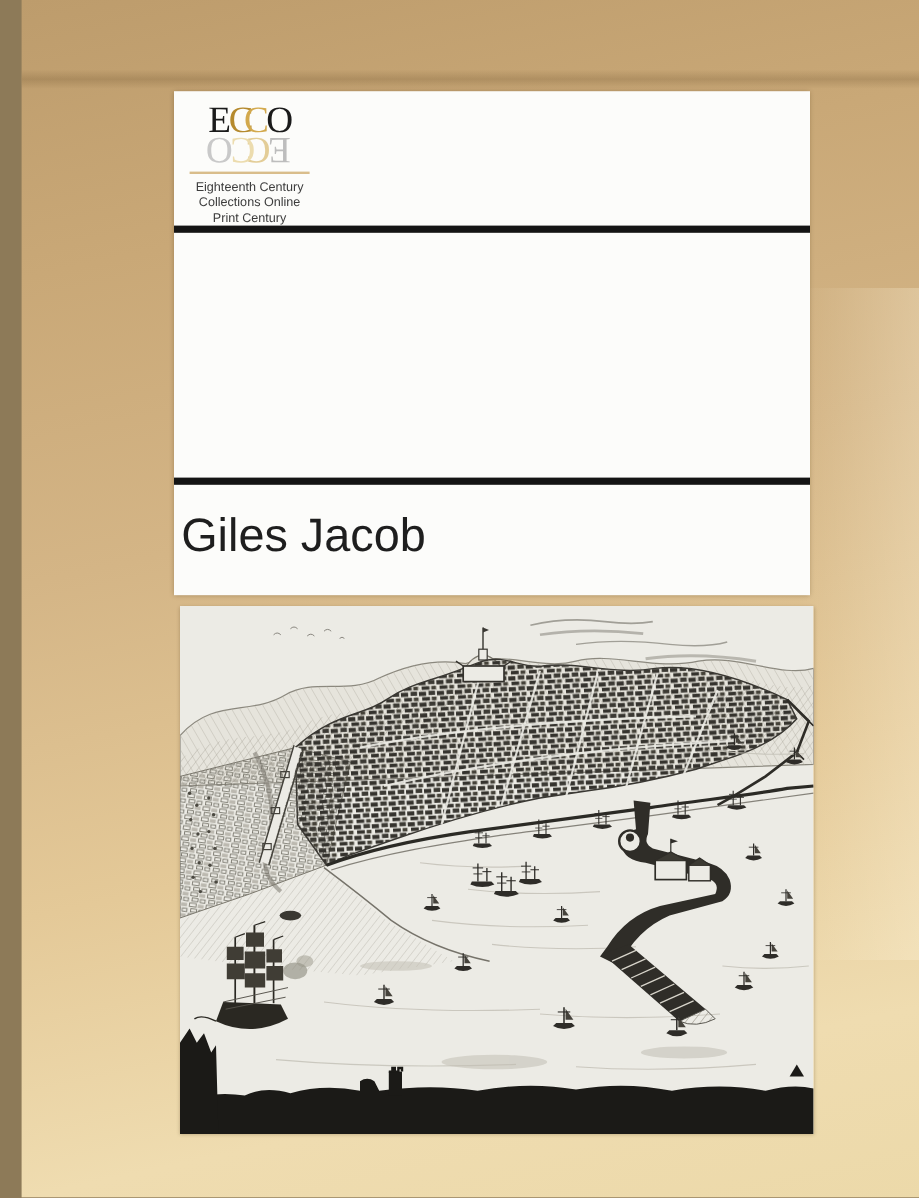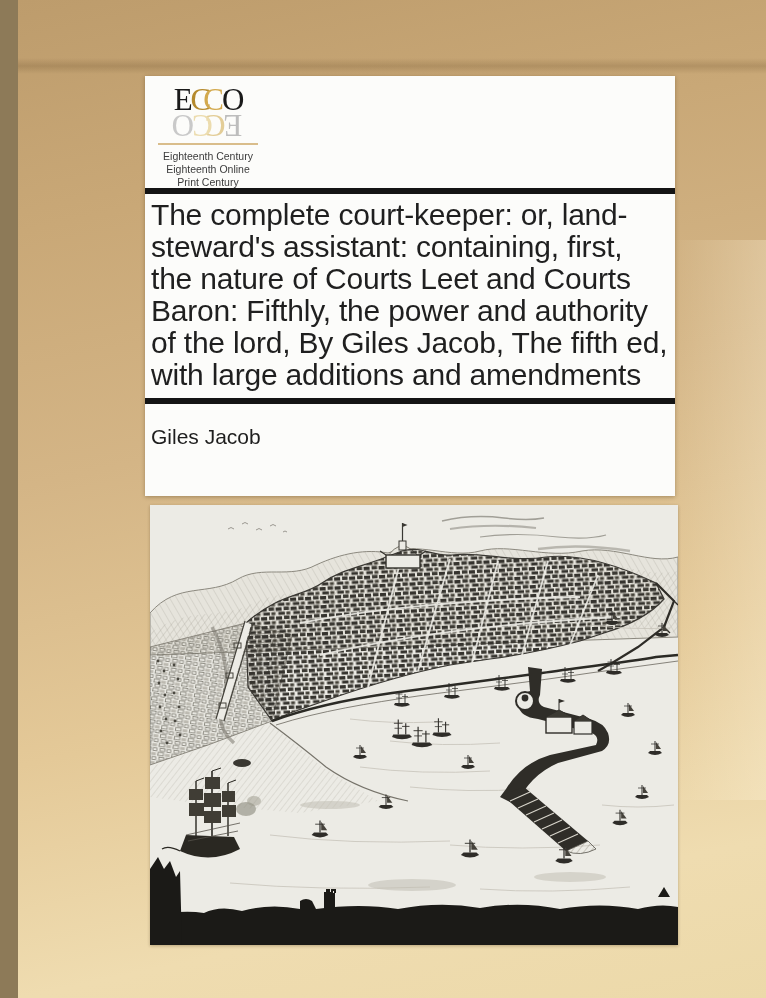--- a/index.html
+++ b/index.html
@@ -41,51 +41,45 @@
     letter-spacing:.2px;white-space:nowrap;
   }
   .bar{position:absolute;left:0;width:530px;height:6px;background:#141414;}
   .bar.top{top:112px;}
   .bar.bottom{top:322px;}
   .title{
     position:absolute;left:6px;top:123px;width:522px;
     font-size:30px;line-height:32px;letter-spacing:-.2px;color:#1f1f1f;
     white-space:pre-line;
   }
-  .author{position:absolute;left:6px;top:349px;font-size:21px;color:#1e1e1e;}
+  .author{position:absolute;left:6px;top:349px;font-size:39px;color:#1e1e1e;}
   
   .illustration{
     position:absolute;left:132px;top:505px;width:528px;height:440px;
     box-shadow:0 1px 3px rgba(60,40,10,.3);
   }
   .illustration svg{display:block;width:100%;height:100%;}
 </style>
 </head>
 <body>
 
 <div class="cover">
   <div class="crease"></div>
   <div class="sheen"></div>
 
   <div class="panel">
     <div class="logo">
       <div class="logo-word"><span class="l-e">E</span><span class="gc1">C</span><span class="gc2">C</span><span class="l-o">O</span></div>
       <div class="logo-word reflected"><span class="l-e">E</span><span class="gc1">C</span><span class="gc2">C</span><span class="l-o">O</span></div>
       <div class="logo-rule"></div>
       <div class="logo-sub">Eighteenth Century</div>
-      <div class="logo-sub">Eighteenth Online</div>
+      <div class="logo-sub">Collections Online</div>
       <div class="logo-sub">Print Century</div>
     </div>
     <div class="bar top"></div>
-    <div class="title">The complete court-keeper: or, land-
-steward's assistant: containing, first,
-the nature of Courts Leet and Courts
-Baron: Fifthly, the power and authority
-of the lord, By Giles Jacob, The fifth ed,
-with large additions and amendments</div>
     <div class="bar bottom"></div>
     <div class="author">Giles Jacob</div>
   </div>
 
   <div class="illustration">
     <svg viewBox="0 0 528 440" preserveAspectRatio="none" role="img">
       <title>Antique engraved bird's-eye view of a walled harbor city with sailing ships, curved stone pier and mountains</title>
       <defs>
         <pattern id="hatch" width="5" height="5" patternUnits="userSpaceOnUse" patternTransform="rotate(38)">
           <line x1="0" y1="0" x2="0" y2="5" stroke="#a39f94" stroke-width="1"></line>

